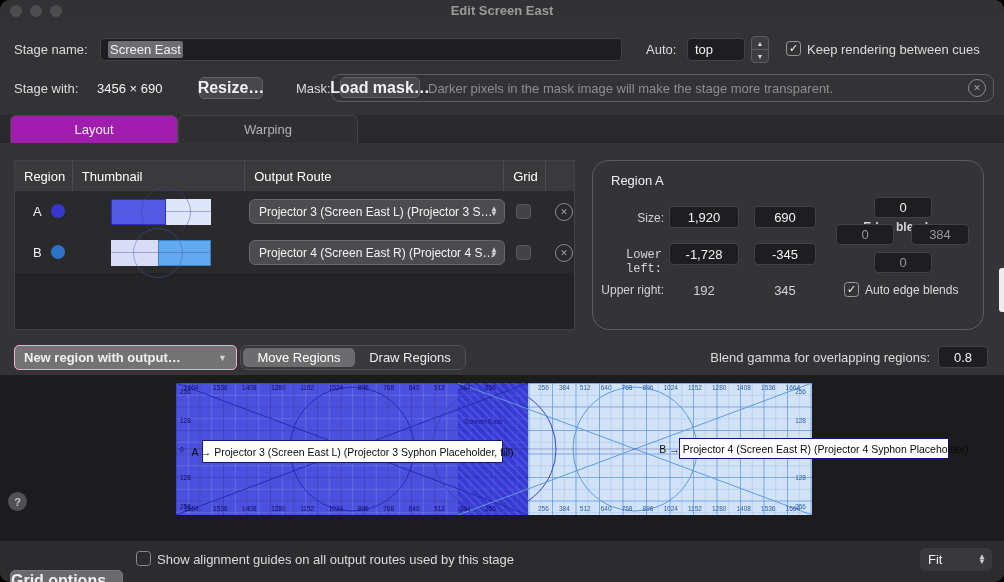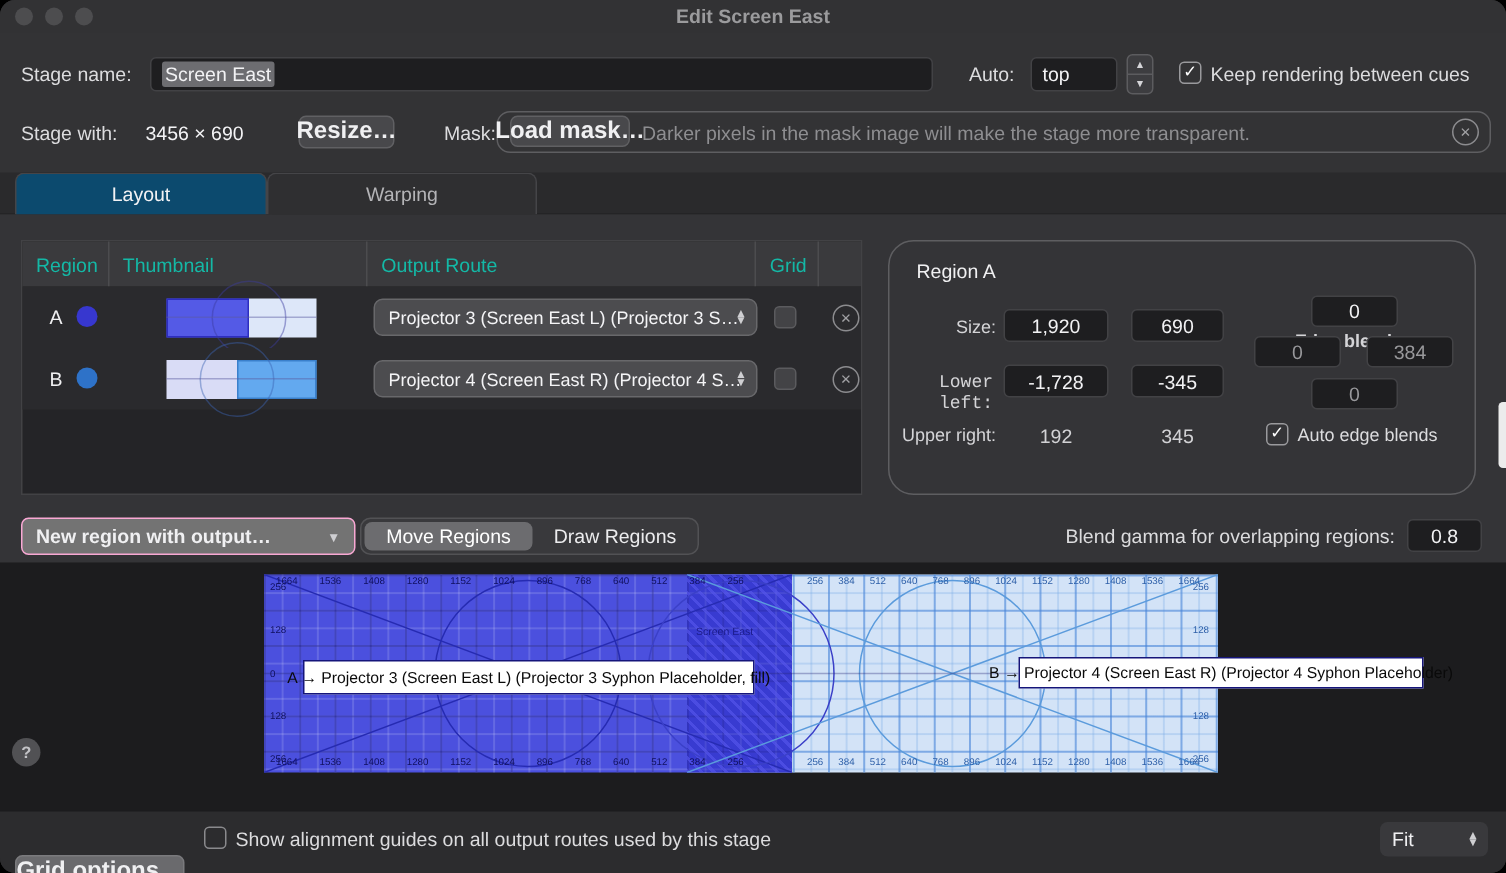--- a/index.html
+++ b/index.html
@@ -27,29 +27,29 @@
   .selhl { background:#6d6d71; padding:1px 2px; border-radius:2px; }
   .stepper { position:absolute; width:18px; height:27px; background:#3d3d40; border:1px solid #5c5c5f; border-radius:4px; display:flex; flex-direction:column; }
   .stepper span { flex:1; display:flex; align-items:center; justify-content:center; font-size:7px; color:#d5d5d8; }
   .stepper span:first-child { border-bottom:1px solid #5c5c5f; }
   .maskgroup { position:absolute; left:331px; top:52px; width:663px; height:28px; border:1px solid #5e5e61; border-radius:9px; }
   .maskph { position:absolute; left:96px; top:6px; font-size:13px; color:#8e8e91; }
 
   
   .tabbar { position:absolute; top:115px; left:0; right:0; height:28px; background:#2a2a2c; border-bottom:1px solid #242426; }
   .tab { position:absolute; top:0; height:28px; display:flex; align-items:center; justify-content:center; font-size:13px; border:1px solid #454548; border-bottom:none; border-radius:6px 6px 0 0; }
-  .tab.active { background:#0c4a6e; color:#f2f2f4; }
+  .tab.active { background:#a21caf; color:#f2f2f4; }
   .tab.inactive { background:#2f2f31; color:#b4b4b7; }
 
   .content { position:absolute; top:143px; left:0; right:0; height:232px; background:#343437; }
 
   
   .rtable { position:absolute; left:14px; top:17px; width:561px; height:170px; background:#242427; border:1px solid #424245; }
   .thead { position:absolute; top:0; left:0; right:0; height:30px; background:#3a3a3d; display:flex; }
-  .th { font-size:13px; color:#14b8a6; display:flex; align-items:center; padding-left:9px; border-right:1px solid #4c4c4f; }
+  .th { font-size:13px; color:#ffffff; display:flex; align-items:center; padding-left:9px; border-right:1px solid #4c4c4f; }
   .trow { position:absolute; left:0; right:0; height:41px; background:#2a2a2d; }
   .rletter { position:absolute; left:18px; top:13px; font-size:13px; color:#f0f0f2; }
   .rdot { position:absolute; left:36px; top:13px; width:14px; height:14px; border-radius:50%; }
   .thumb { position:absolute; left:96px; top:8px; width:100px; height:26px; }
   .thumb .half { position:absolute; top:0; height:100%; }
   .thumb .ring { position:absolute; top:-12px; width:50px; height:50px; border:1px solid rgba(60,60,160,0.45); border-radius:50%; }
   .thumb .midline { position:absolute; left:0; right:0; top:12px; height:1px; background:rgba(90,90,160,0.45); }
   .routedd { position:absolute; left:234px; top:8px; width:256px; height:25px; background:#4c4c4f; border:1px solid #68686b; border-radius:6px; display:flex; align-items:center; font-size:12px; color:#f4f4f6; padding:0 22px 0 9px; white-space:nowrap; overflow:hidden; }
   .routedd .chev2 { position:absolute; right:6px; }
   .gridchk { position:absolute; left:501px; top:13px; width:15px; height:15px; background:#434346; border:1px solid #5b5b5e; border-radius:3.5px; }

